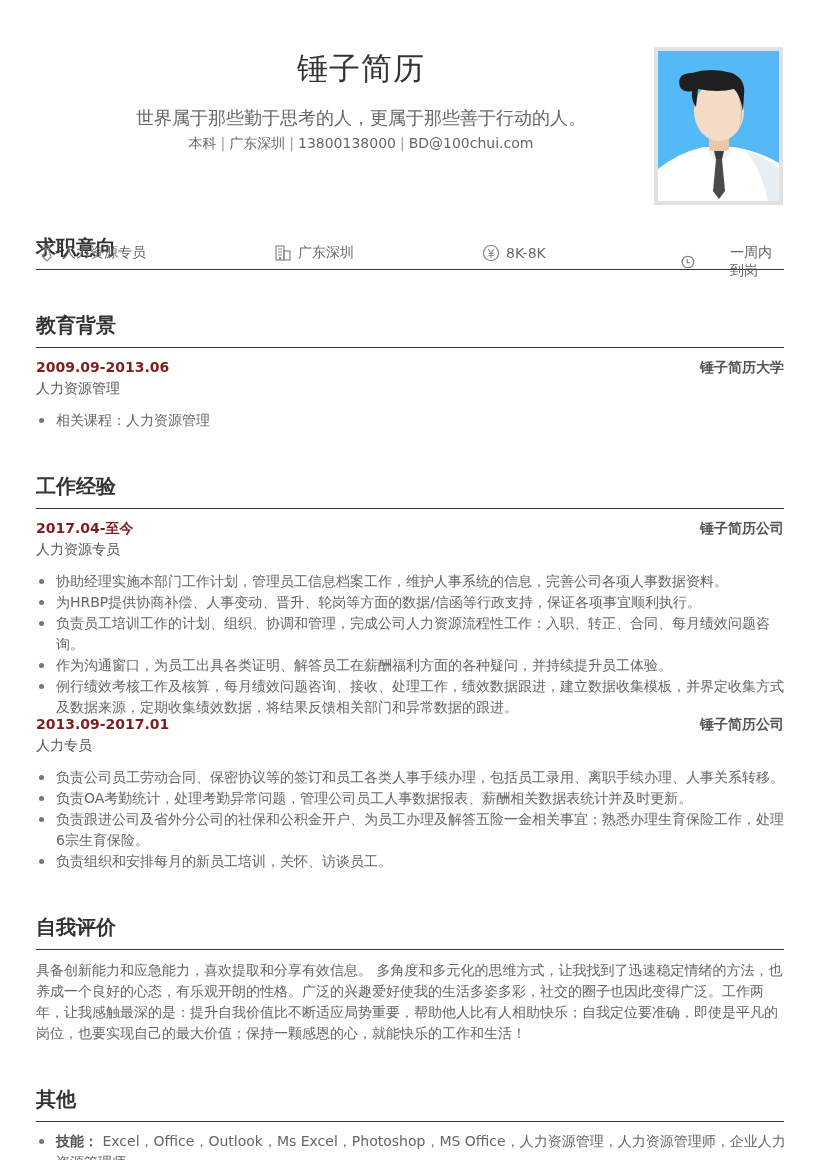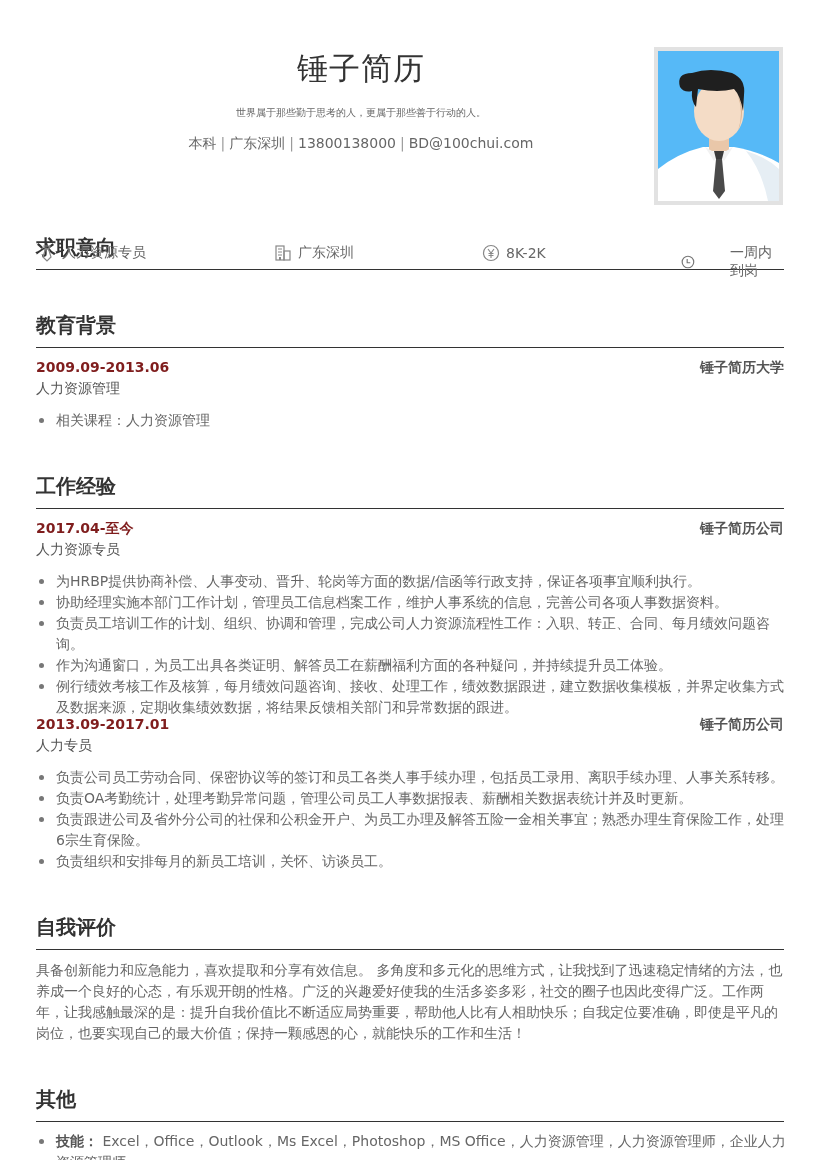--- a/index.html
+++ b/index.html
@@ -1,21 +1,21 @@
 <!DOCTYPE html>
 <html><head>
 <meta charset="utf-8">
 <style>
   * { box-sizing: border-box; margin: 0; padding: 0; }
   html, body { width: 820px; height: 1160px; overflow: hidden; background: #ffffff; }
   body { font-family: "DejaVu Sans", "Liberation Sans", sans-serif; color: #555; position: relative; }
 
   .header { position: absolute; left: 36px; top: 0; width: 650px; height: 170px; }
   .name { position: absolute; left: 0; width: 650px; top: 48px; text-align: center; font-size: 31px; color: #333; font-weight: normal; letter-spacing: 1px; }
-  .motto { position: absolute; left: 0; width: 650px; top: 106px; text-align: center; font-size: 10px; color: #666; }
+  .motto { position: absolute; left: 0; width: 650px; top: 106px; text-align: center; font-size: 18px; color: #666; }
   .contact { position: absolute; left: 0; width: 650px; top: 135px; text-align: center; font-size: 14px; color: #666; }
   .contact .sep { color: #999; margin: 0 4px; }
 
   .photo { position: absolute; left: 654px; top: 47px; width: 129px; height: 158px; border: 4px solid #e2e2e2; background: #56b9f7; overflow: hidden; }
 
   .section-title { position: absolute; left: 36px; width: 748px; font-size: 20px; font-weight: bold; color: #333; padding-bottom: 6px; border-bottom: 1.5px solid #333; height: 36px; }
 
   .intent-row { position: absolute; left: 36px; width: 748px; top: 244px; height: 22px; font-size: 14px; color: #666; }
   .intent-item { position: absolute; top: 0; display: flex; align-items: center; gap: 6px; }
   .intent-item svg { width: 18px; height: 18px; }
@@ -77,21 +77,21 @@
         <line x1="4" y1="11" x2="8" y2="11" stroke="#888"></line>
         <rect x="5" y="13" width="2" height="3" fill="#888"></rect>
       </svg>
     <span>广东深圳</span>
   </div>
   <div class="intent-item" style="left:446px;">
     <svg viewBox="0 0 18 18">
         <circle cx="9" cy="9" r="7.5" fill="none" stroke="#888" stroke-width="1.2"></circle>
         <path d="M6 5 L9 9 L12 5 M9 9 L9 14 M6.5 9.5 L11.5 9.5 M6.5 11.5 L11.5 11.5" fill="none" stroke="#888" stroke-width="1.1"></path>
       </svg>
-    <span>8K-2K</span>
+    <span>8K-8K</span>
   </div>
   <div class="intent-item" style="left:645px;gap:35px;">
     <svg viewBox="0 0 18 18">
         <circle cx="9" cy="9" r="7.5" fill="none" stroke="#777" stroke-width="1.5"></circle>
         <path d="M8 5 L8 10 L12 10" fill="none" stroke="#777" stroke-width="1.5"></path>
       </svg>
     <span>一周内到岗</span>
   </div>
 </div>
 
@@ -105,22 +105,22 @@
   <li>相关课程：人力资源管理</li>
 </ul>
 
 <div class="section-title" style="top:473px;">工作经验</div>
 <div class="entry-head" style="top:520px;">
   <span class="entry-date">2017.04-至今</span>
   <span class="entry-org">锤子简历公司</span>
 </div>
 <div class="entry-role" style="top:541px;">人力资源专员</div>
 <ul class="bullets" style="top:571px;">
+  <li>协助经理实施本部门工作计划，管理员工信息档案工作，维护人事系统的信息，完善公司各项人事数据资料。</li>
   <li>为HRBP提供协商补偿、人事变动、晋升、轮岗等方面的数据/信函等行政支持，保证各项事宜顺利执行。</li>
-  <li>协助经理实施本部门工作计划，管理员工信息档案工作，维护人事系统的信息，完善公司各项人事数据资料。</li>
   <li>负责员工培训工作的计划、组织、协调和管理，完成公司人力资源流程性工作：入职、转正、合同、每月绩效问题咨询。</li>
   <li>作为沟通窗口，为员工出具各类证明、解答员工在薪酬福利方面的各种疑问，并持续提升员工体验。</li>
   <li>例行绩效考核工作及核算，每月绩效问题咨询、接收、处理工作，绩效数据跟进，建立数据收集模板，并界定收集方式及数据来源，定期收集绩效数据，将结果反馈相关部门和异常数据的跟进。</li>
 </ul>
 
 <div class="entry-head" style="top:716px;">
   <span class="entry-date">2013.09-2017.01</span>
   <span class="entry-org">锤子简历公司</span>
 </div>
 <div class="entry-role" style="top:737px;">人力专员</div>

